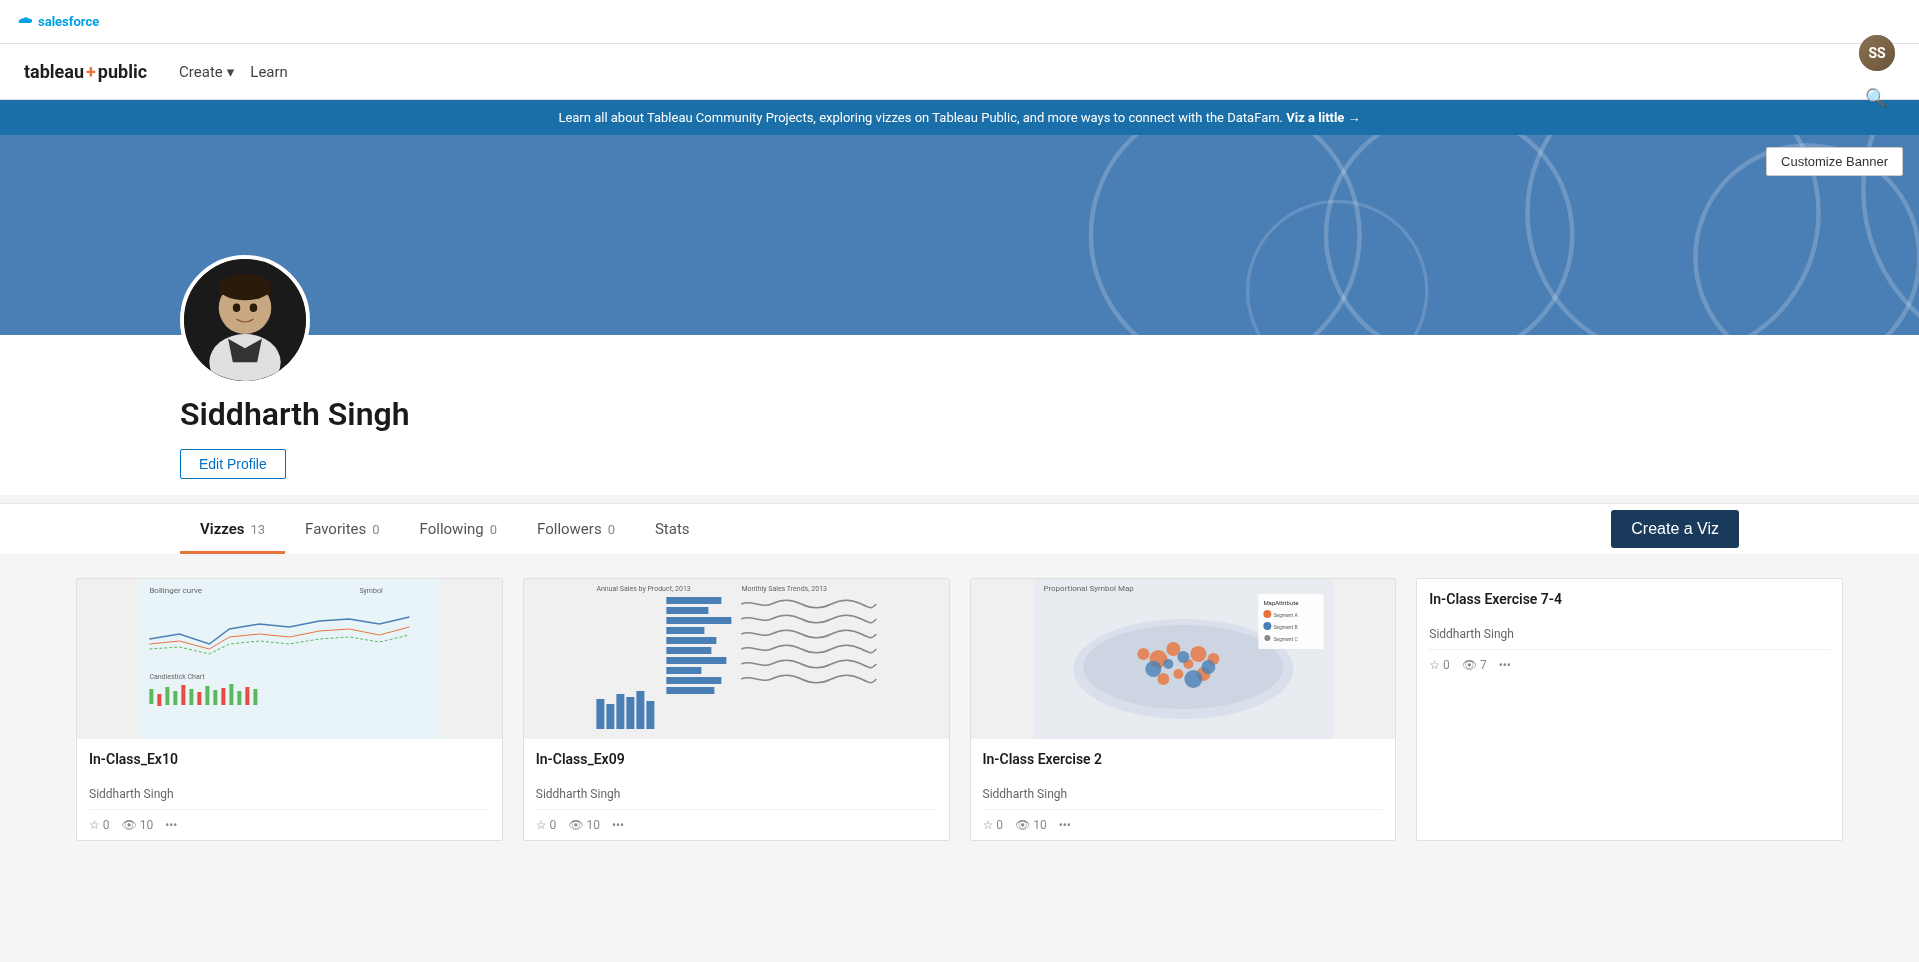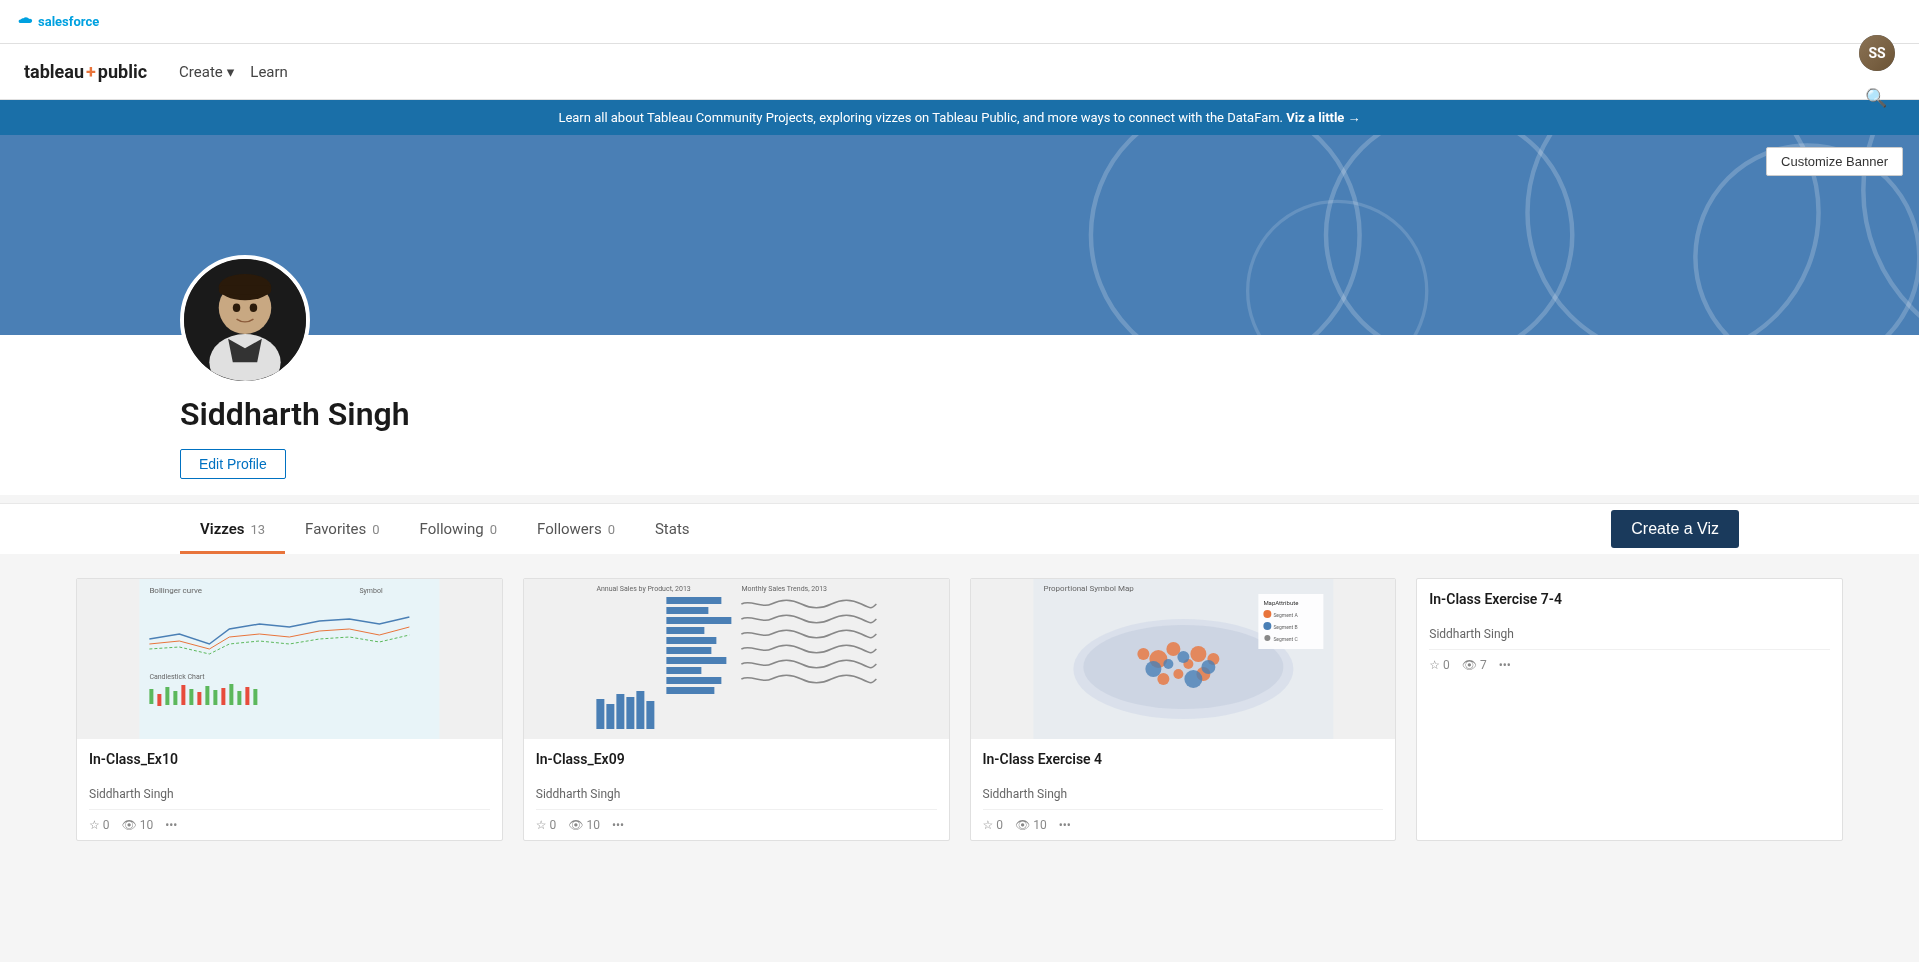--- a/index.html
+++ b/index.html
@@ -443,21 +443,21 @@
           <text x="230" y="26" font-size="6" fill="#333">MapAttribute</text>
           <circle cx="234" cy="35" r="4" fill="#e8743b"></circle>
           <text x="240" y="38" font-size="5" fill="#666">Segment A</text>
           <circle cx="234" cy="47" r="4" fill="#4a7fb5"></circle>
           <text x="240" y="50" font-size="5" fill="#666">Segment B</text>
           <circle cx="234" cy="59" r="3" fill="#888"></circle>
           <text x="240" y="62" font-size="5" fill="#666">Segment C</text>
         </svg>
       </div>
       <div class="viz-info">
-        <div class="viz-title">In-Class Exercise 4</div>
+        <div class="viz-title">In-Class Exercise 2</div>
         <div class="viz-author">Siddharth Singh</div>
         <div class="viz-stats">
           <span class="viz-stat">☆ 0</span>
           <span class="viz-stat">👁 10</span>
           <span class="viz-stat">•••</span>
         </div>
       </div>
     </div>
 
     <div class="viz-card">

